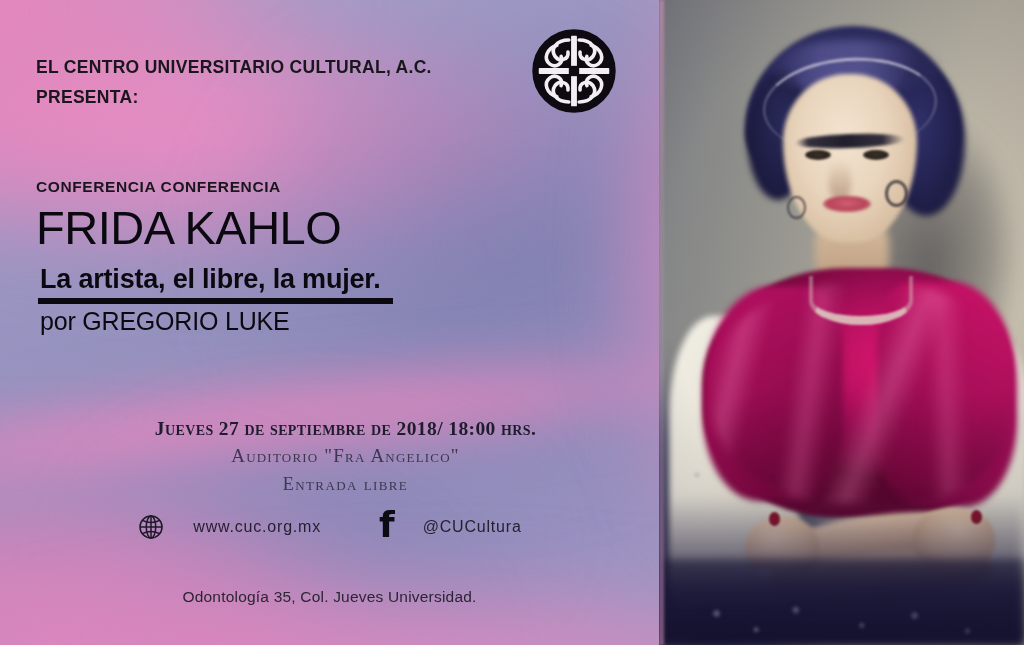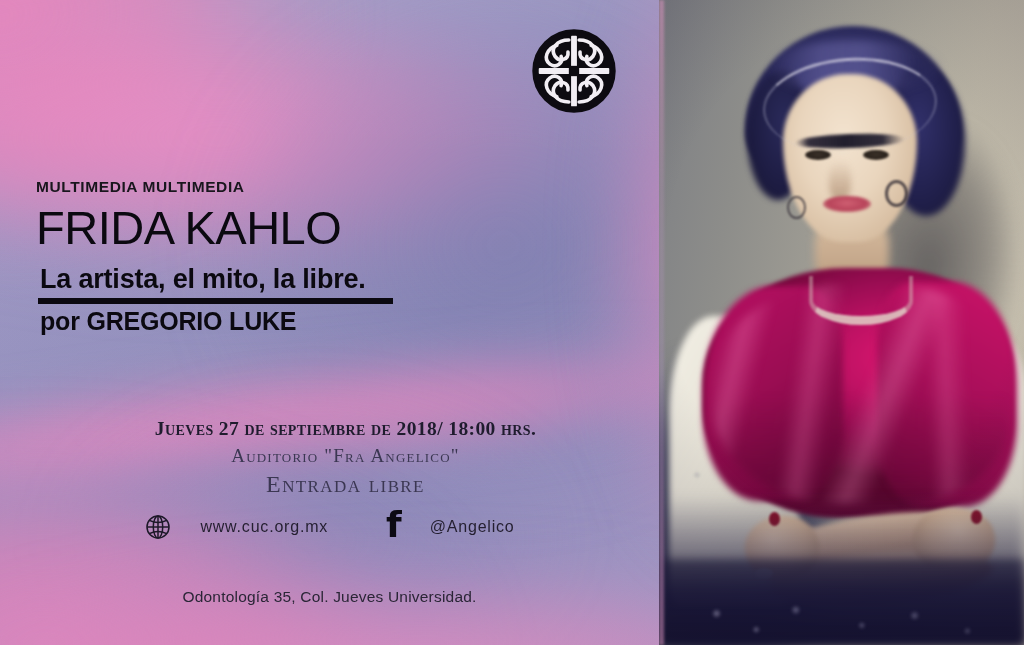--- a/index.html
+++ b/index.html
@@ -153,21 +153,21 @@
     padding-left: 4px;
   }
   #rule {
     width: 355px;
     height: 6px;
     background: #0b0910;
     margin: 5px 0 3px 2px;
   }
   #byline {
     font-size: 25px;
-    font-weight: bold;
+    font-weight: normal;
     letter-spacing: -0.2px;
     color: #0b0910;
     padding-left: 4px;
   }
 
   
   #event-block {
     position: absolute;
     left: 0;
     top: 416px;
@@ -185,21 +185,21 @@
     line-height: 26px;
   }
   #event-venue {
     font-size: 19px;
     font-variant: small-caps;
     letter-spacing: 1.2px;
     color: #3b3752;
     line-height: 28px;
   }
   #event-entry {
-    font-size: 24px;
+    font-size: 18px;
     font-variant: small-caps;
     letter-spacing: 1.4px;
     color: #3b3752;
     line-height: 28px;
   }
 
   
   #social-row {
     position: absolute;
     left: 0;
@@ -583,20 +583,24 @@
     <div class="bg-layer" id="bg-shadow-1"></div>
     <div class="bg-layer" id="bg-petal-3"></div>
     <div class="bg-layer" id="bg-shadow-2"></div>
     <div class="bg-layer" id="bg-petal-4"></div>
     <div class="bg-layer" id="bg-petal-5"></div>
     <div class="bg-layer" id="bg-petal-6"></div>
     <div class="bg-layer" id="bg-veil"></div>
 
     <div id="left-content">
 
+      <div id="header-block">
+        <div class="header-line">EL CENTRO UNIVERSITARIO CULTURAL, A.C.</div>
+        <div class="header-line">PRESENTA:</div>
+      </div>
 
       <div id="logo-emblem">
         <svg width="86" height="86" viewBox="0 0 100 100" aria-hidden="true">
           <circle cx="50" cy="50" r="47" fill="#0d0b11"></circle>
           <g fill="none" stroke="#f2eef4" stroke-width="4.2" stroke-linecap="round">
 
             <path d="M44 14 C 30 14, 22 24, 28 33 C 33 40, 44 37, 43 28"></path>
             <path d="M30 20 C 18 24, 14 36, 22 42 C 29 47, 38 41, 35 33"></path>
             <path d="M56 14 C 70 14, 78 24, 72 33 C 67 40, 56 37, 57 28"></path>
             <path d="M70 20 C 82 24, 86 36, 78 42 C 71 47, 62 41, 65 33"></path>
@@ -611,23 +615,23 @@
             <rect x="9" y="46.6" width="82" height="6.8" rx="1"></rect>
           </g>
           <g fill="#0d0b11">
             <rect x="44" y="44" width="12" height="12"></rect>
           </g>
           <circle cx="50" cy="50" r="47" fill="none" stroke="#0d0b11" stroke-width="3"></circle>
         </svg>
       </div>
 
       <div id="title-block">
-        <div id="kicker">MULTIMEDIA MULTIMEDIA</div>
+        <div id="kicker">CONFERENCIA CONFERENCIA</div>
         <div id="headline">FRIDA KAHLO</div>
-        <div id="subtitle">La artista, el mito, la libre.</div>
+        <div id="subtitle">La artista, el libre, la mujer.</div>
         <div id="rule"></div>
         <div id="byline">por GREGORIO LUKE</div>
       </div>
 
       <div id="event-block">
         <div id="event-date">Jueves 27 de septiembre de 2018/ 18:00 hrs.</div>
         <div id="event-venue">Auditorio "Fra Angelico"</div>
         <div id="event-entry">Entrada libre</div>
       </div>
 
@@ -644,21 +648,21 @@
                 <path d="M6.2 8.4 Q16 13.4 25.8 8.4"></path>
                 <path d="M6.2 23.6 Q16 18.6 25.8 23.6"></path>
               </g>
             </svg>
           </span>
           <span class="social-text">www.cuc.org.mx</span>
         </div>
 
         <div class="social-item">
           <span id="facebook-icon">f</span>
-          <span class="social-text">@Angelico</span>
+          <span class="social-text">@CUCultura</span>
         </div>
 
       </div>
 
       <div id="address-line">Odontología 35, Col. Jueves Universidad.</div>
 
     </div>
   </div>
 
   <div id="photo-panel">

